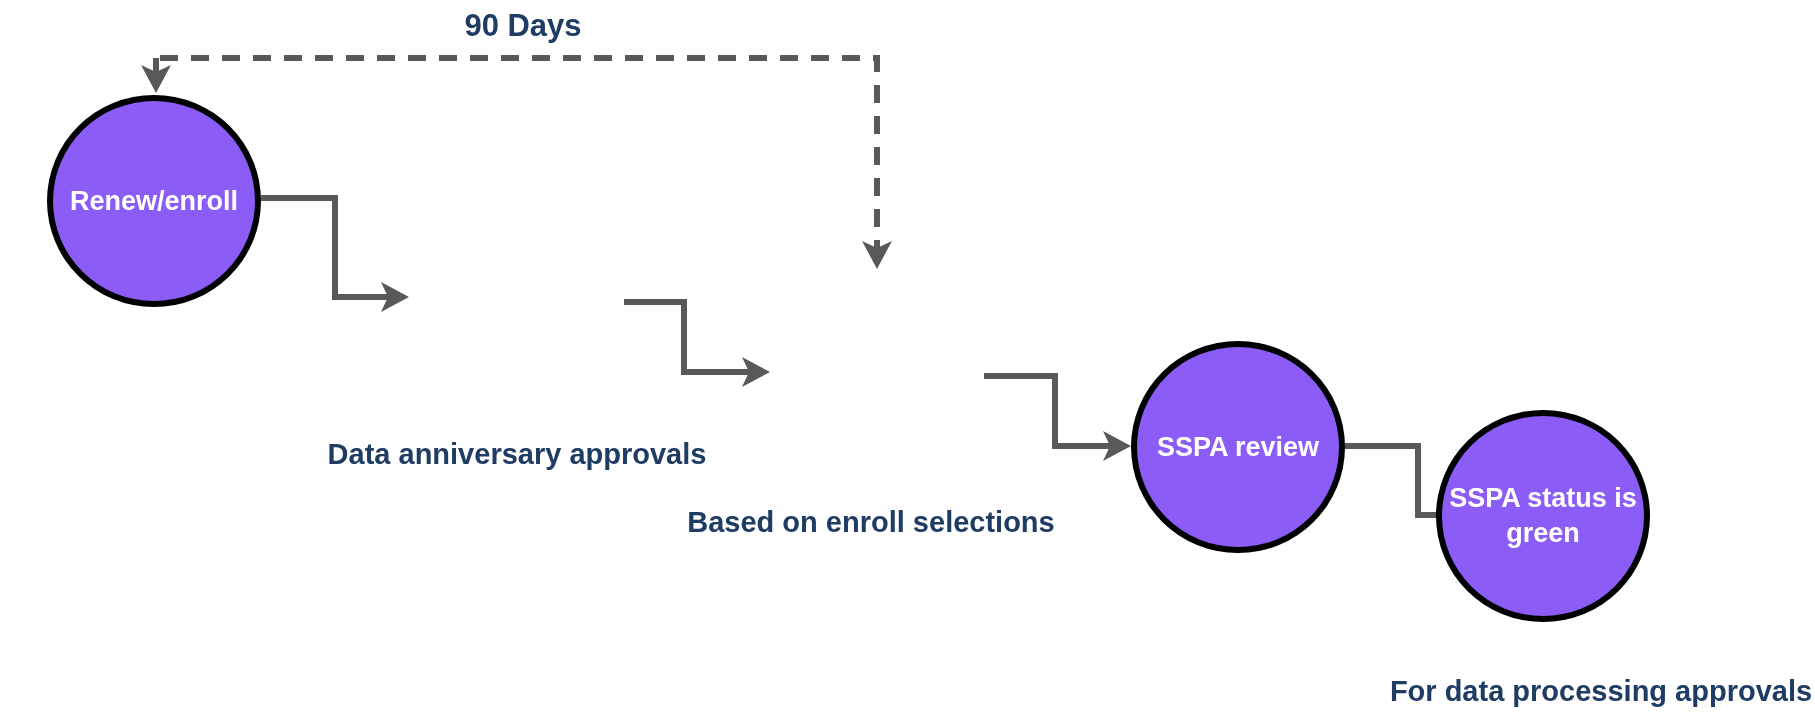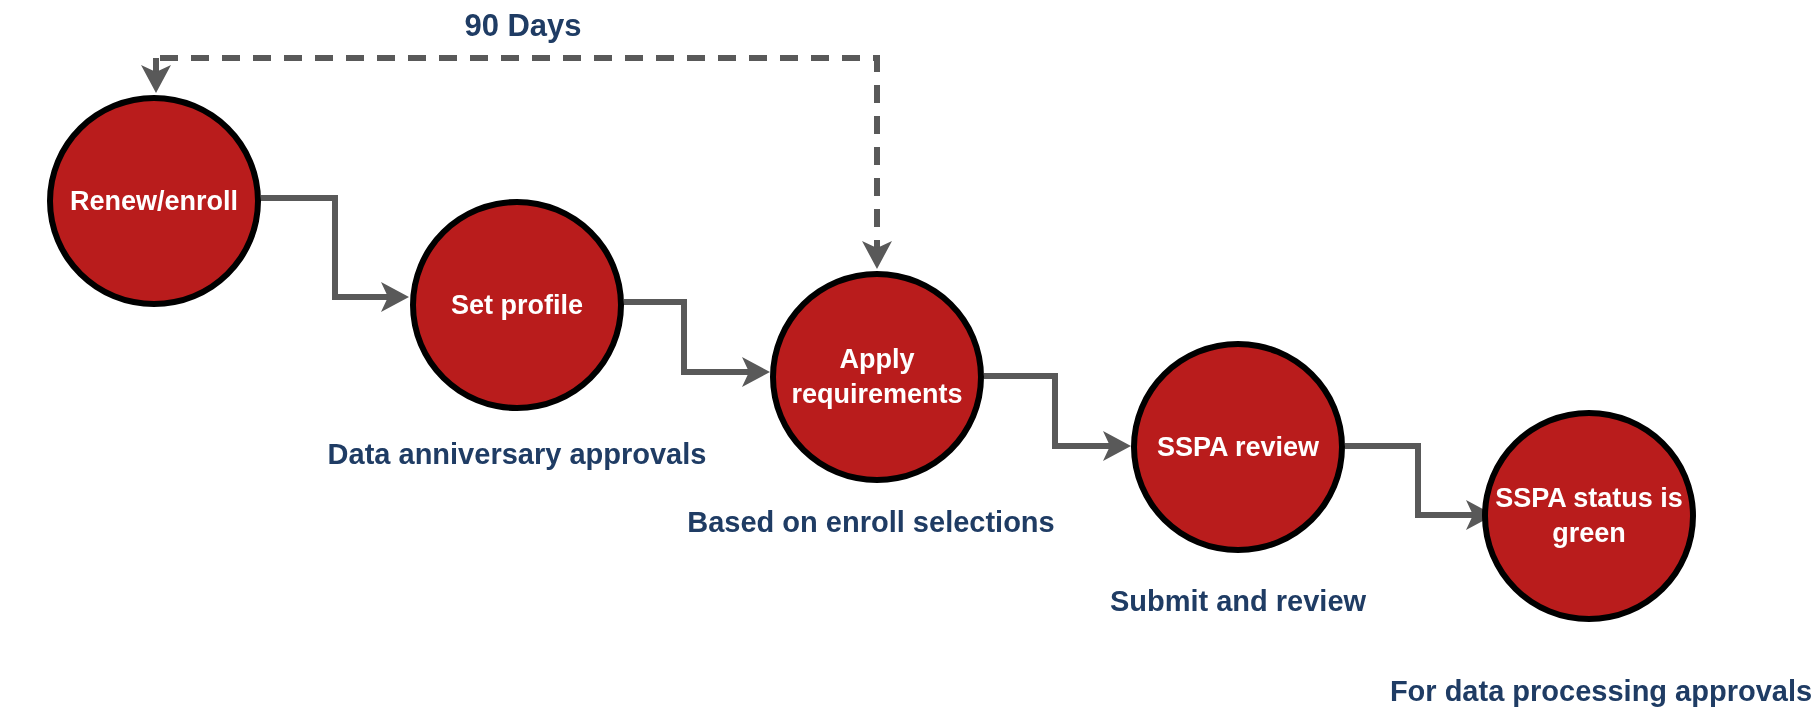--- a/index.html
+++ b/index.html
@@ -34,21 +34,21 @@
     fill: #595959;
     stroke: none;
   }
   .node {
     position: absolute;
     box-sizing: border-box;
     width: 214px;
     height: 212px;
     border: 6px solid #000000;
     border-radius: 50%;
-    background: #b91c1c;
+    background: #8b5cf6;
     display: flex;
     align-items: center;
     justify-content: center;
   }
   .node-label {
     color: #ffffff;
     font-size: 27px;
     font-weight: 700;
     line-height: 35px;
     text-align: center;
@@ -106,33 +106,25 @@
       <polygon class="head" points="141,65 156,93 171,65 156,72"></polygon>
       <polygon class="head" points="862,241 877,269 892,241 877,248"></polygon>
     </g>
   </svg>
 
   <div class="loop-label" style="left:523px; top:8px;">90 Days</div>
 
   <div class="node" style="left:47px; top:95px;">
     <div class="node-label">Renew/enroll</div>
   </div>
-  <div class="node" style="left:410px; top:199px;">
-    <div class="node-label">Set profile</div>
-  </div>
-  <div class="node" style="left:770px; top:271px;">
-    <div class="node-label">Apply
-requirements</div>
-  </div>
   <div class="node" style="left:1131px; top:341px;">
     <div class="node-label">SSPA review</div>
   </div>
-  <div class="node" style="left:1482px; top:410px;justify-content:center;">
+  <div class="node" style="left:1436px; top:410px;justify-content:center;">
     <div class="node-label">SSPA status is
 green</div>
   </div>
 
   <div class="caption" style="left:517px; top:437px;">Data anniversary approvals</div>
   <div class="caption" style="left:871px; top:505px;">Based on enroll selections</div>
-  <div class="caption" style="left:1238px; top:584px;">Submit and review</div>
   <div class="caption" style="left:1601px; top:666px;margin-top:8px;">For data processing approvals</div>
 
 </div>
 
 </body></html>

